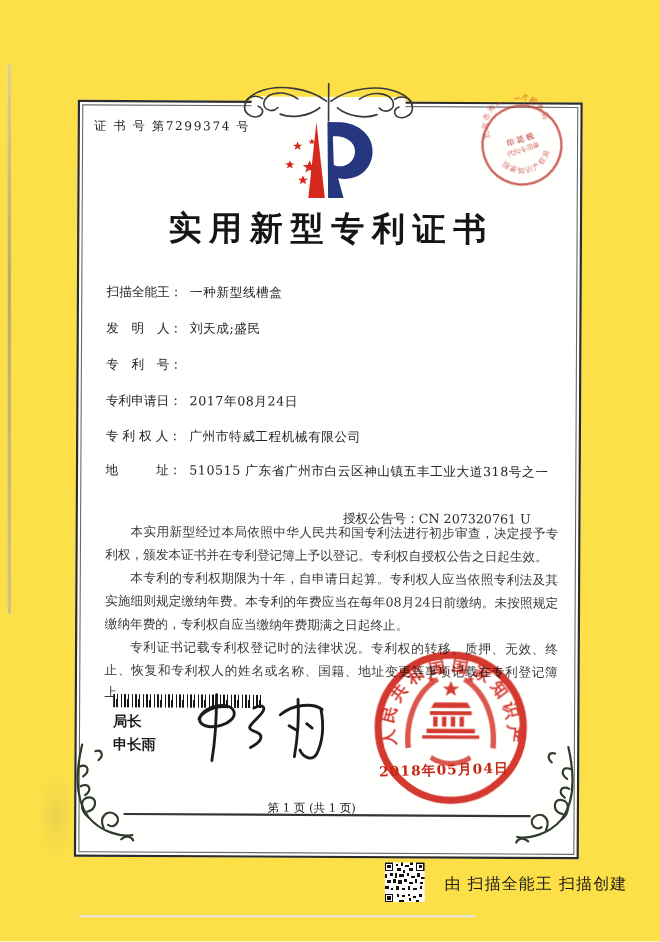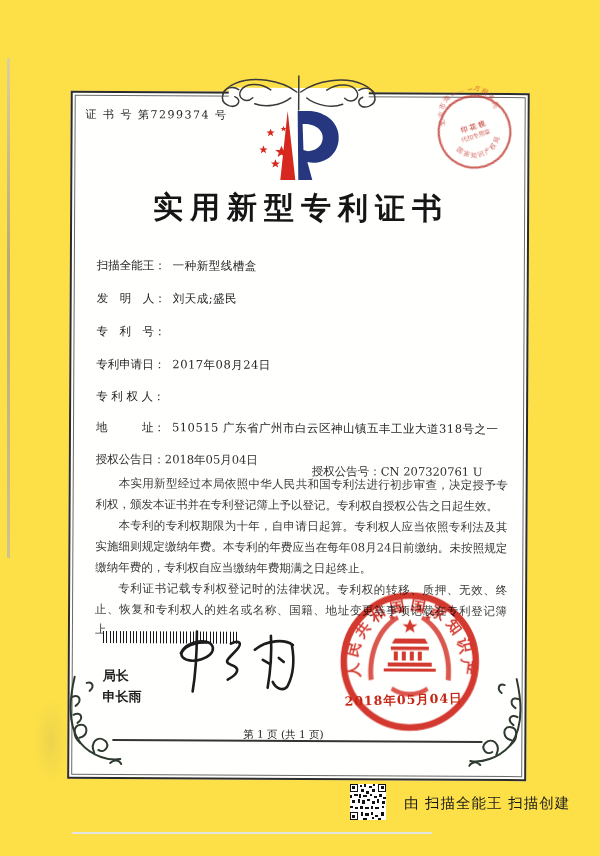--- a/index.html
+++ b/index.html
@@ -14,21 +14,21 @@
          font-weight:600;color:#151515;}
   .fieldrow{left:96px;width:420px;display:flex;font-size:11.5px;color:#242424;}
   .flabel{flex:0 0 76px;white-space:pre;}
   .fvalue{max-width:330px;letter-spacing:0.5px;}
   .grant-left{left:96px;top:453px;font-size:11.5px;}
   .grant-right{left:312px;top:453px;font-size:11.5px;margin-top:11px;}
   .paras{left:96px;top:474px;width:412px;font-size:11.5px;line-height:1.82;color:#3a3a3a;text-align:justify;}
   .paras p{margin:0;text-indent:2em;}
   .barcode{left:104px;top:632px;width:136px;height:12px;
     background:repeating-linear-gradient(90deg,#161616 0 1.5px,#fff 1.5px 3px,#161616 3px 4.5px,#fff 4.5px 7px,#161616 7px 7.8px,#fff 7.8px 10px);}
-  .director{left:104px;font-size:13px;font-weight:bold;font-family:"DejaVu Sans","Liberation Sans",sans-serif;color:#1d1d1d;margin-top:20px;}
+  .director{left:104px;font-size:13px;font-weight:bold;font-family:"DejaVu Sans","Liberation Sans",sans-serif;color:#1d1d1d;}
   .pageinfo{left:210px;top:712px;width:150px;text-align:center;font-size:10.5px;color:#222;margin-top:16px;}
   .innerline{left:114px;top:740px;width:370px;height:2px;background:#343434;box-shadow:0 3px 0 -1.2px #9a9a9a;}
   .seal-date{left:346px;top:691px;width:150px;font-size:12.5px;font-weight:bold;color:#c52817;
              letter-spacing:1px;transform:rotate(-2deg);z-index:6;}
   .footer-text{left:404px;top:794px;font-size:14.5px;color:#1b1b1b;letter-spacing:1px;text-align:right;}
   .scan-edge{left:7px;top:58px;width:3px;height:500px;background:linear-gradient(#c8c8c8,#8f8f8f 40%,#b5b5b5);opacity:.65;}
   .scan-line-bottom{left:72px;top:832px;width:360px;height:2px;background:#e3e3e0;}
   .smudge{left:34px;top:698px;width:34px;height:86px;opacity:.12;
           background:radial-gradient(closest-side,#777,transparent);}
   svg text{user-select:none;}
@@ -111,29 +111,27 @@
     </div>
     <div class="abs fieldrow" style="top:325px">
       <span class="flabel">专　利　号：</span>
     </div>
     <div class="abs fieldrow" style="top:358px">
       <span class="flabel">专利申请日：</span>
       <span class="fvalue">2017年08月24日</span>
     </div>
     <div class="abs fieldrow" style="top:390px">
       <span class="flabel">专 利 权 人：</span>
+      <span class="fvalue">广州市特威工程机械有限公司</span>
     </div>
     <div class="abs fieldrow" style="top:421px">
       <span class="flabel">地　　　址：</span>
       <span class="fvalue">510515 广东省广州市白云区神山镇五丰工业大道318号之一</span>
     </div>
 
-    <div class="abs grant-left">
-      <span>授权公告日：</span><span>2018年05月04日</span>
-    </div>
     <div class="abs grant-right">
       <span>授权公告号：</span><span>CN 207320761 U</span>
     </div>
 
     <div class="abs paras">
       <p>本实用新型经过本局依照中华人民共和国专利法进行初步审查，决定授予专利权，颁发本证书并在专利登记簿上予以登记。专利权自授权公告之日起生效。</p>
       <p>本专利的专利权期限为十年，自申请日起算。专利权人应当依照专利法及其实施细则规定缴纳年费。本专利的年费应当在每年08月24日前缴纳。未按照规定缴纳年费的，专利权自应当缴纳年费期满之日起终止。</p>
       <p>专利证书记载专利权登记时的法律状况。专利权的转移、质押、无效、终止、恢复和专利权人的姓名或名称、国籍、地址变更等事项记载在专利登记簿上。</p>
     </div>
 

